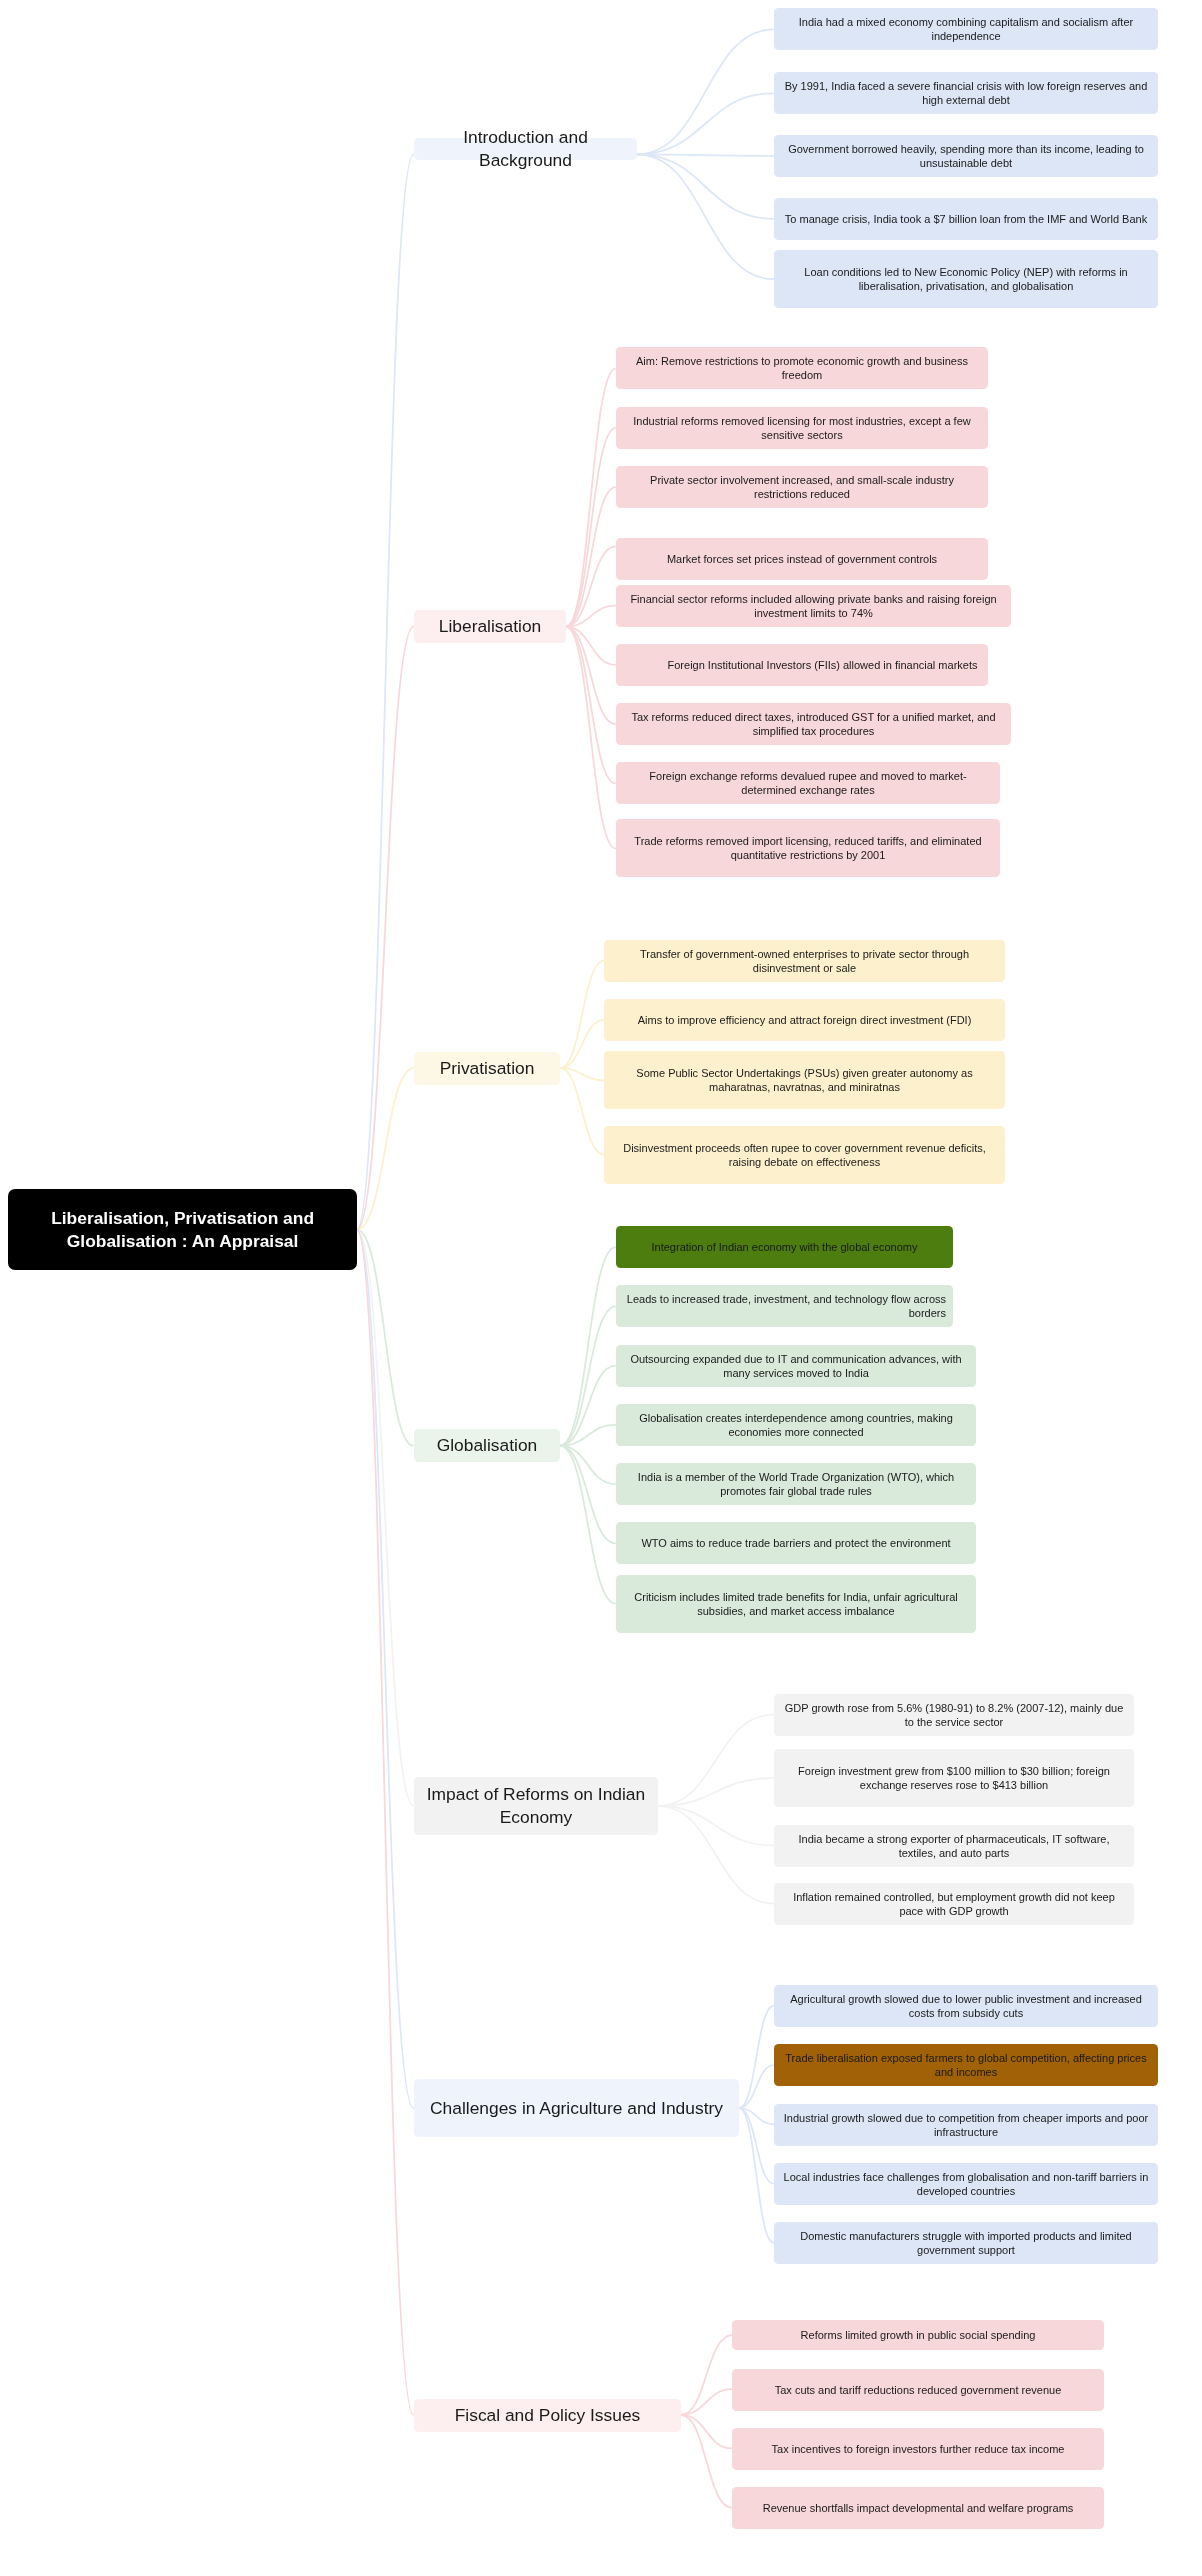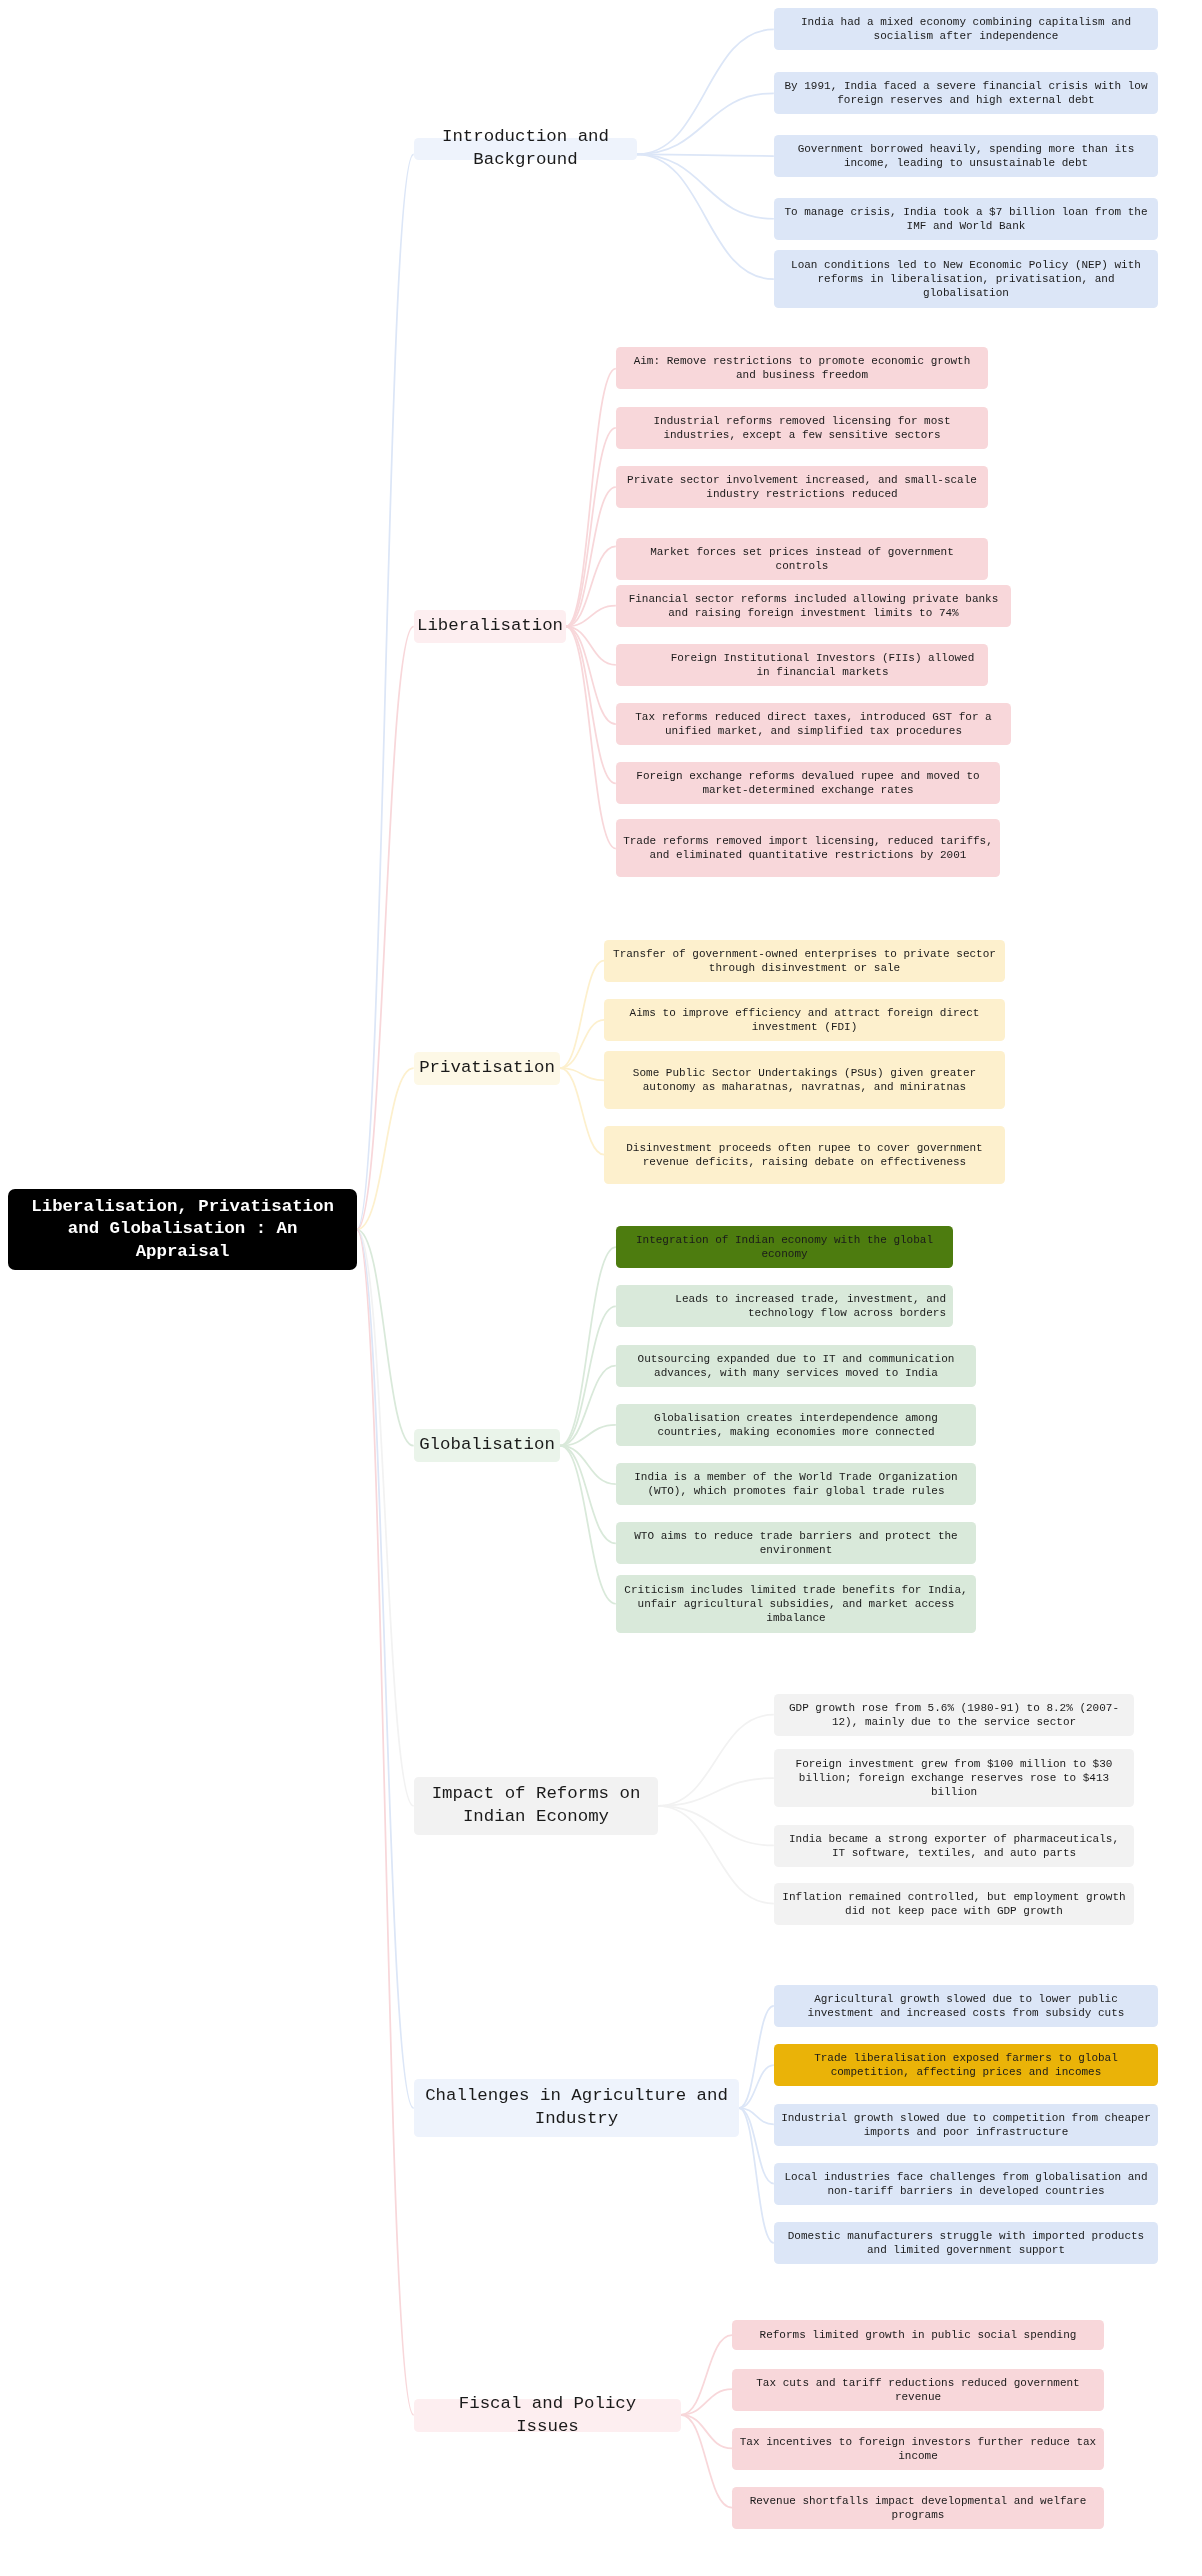--- a/index.html
+++ b/index.html
@@ -28,21 +28,20 @@
     pointer-events: none;
   }
   .node {
     position: absolute;
     box-sizing: border-box;
     display: flex;
     align-items: center;
     justify-content: center;
     text-align: center;
     line-height: 1.3;
-    font-family: Liberation Mono, monospace;
   }
   .root-node {
     background: #000000;
     color: #ffffff;
     font-size: 17.4px;
     font-weight: bold;
     border-radius: 7px;
     padding: 8.1px 10.5px;
   }
   .branch-node {
@@ -221,21 +220,21 @@
   <div class="node leaf-node" style="left:774px; top:1883px; width:360px; height:42px; background:#f2f2f2;">
     <span>Inflation remained controlled, but employment growth did not keep pace with GDP growth</span>
   </div>
 
   <div class="node branch-node" style="left:414px; top:2079px; width:325px; height:58px; background:#eef3fc;">
     <span>Challenges in Agriculture and Industry</span>
   </div>
   <div class="node leaf-node" style="left:774px; top:1985px; width:384px; height:42px; background:#dce6f7;">
     <span>Agricultural growth slowed due to lower public investment and increased costs from subsidy cuts</span>
   </div>
-  <div class="node leaf-node" style="left:774px; top:2044px; width:384px; height:42px; background:#eab308;">
+  <div class="node leaf-node" style="left:774px; top:2044px; width:384px; height:42px; background:#a16207;">
     <span>Trade liberalisation exposed farmers to global competition, affecting prices and incomes</span>
   </div>
   <div class="node leaf-node" style="left:774px; top:2104px; width:384px; height:42px; background:#dce6f7;">
     <span>Industrial growth slowed due to competition from cheaper imports and poor infrastructure</span>
   </div>
   <div class="node leaf-node" style="left:774px; top:2163px; width:384px; height:42px; background:#dce6f7;">
     <span>Local industries face challenges from globalisation and non-tariff barriers in developed countries</span>
   </div>
   <div class="node leaf-node" style="left:774px; top:2222px; width:384px; height:42px; background:#dce6f7;">
     <span>Domestic manufacturers struggle with imported products and limited government support</span>

